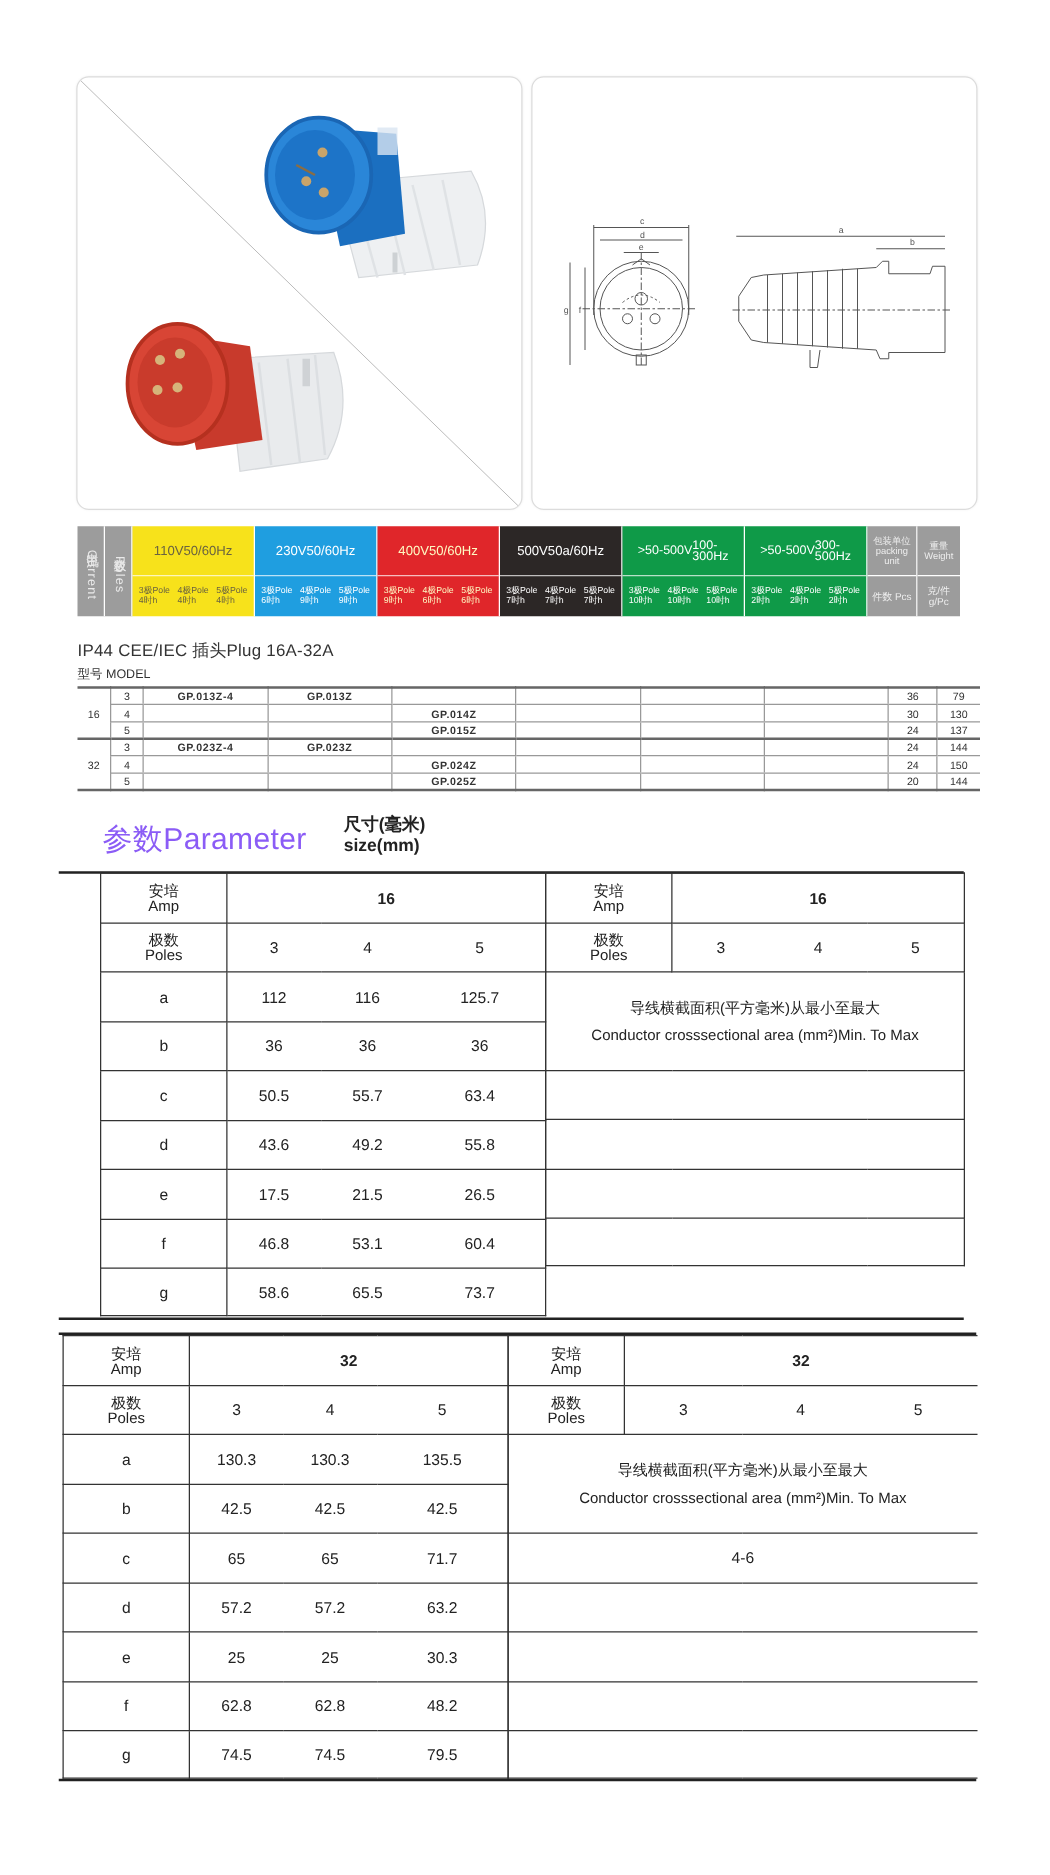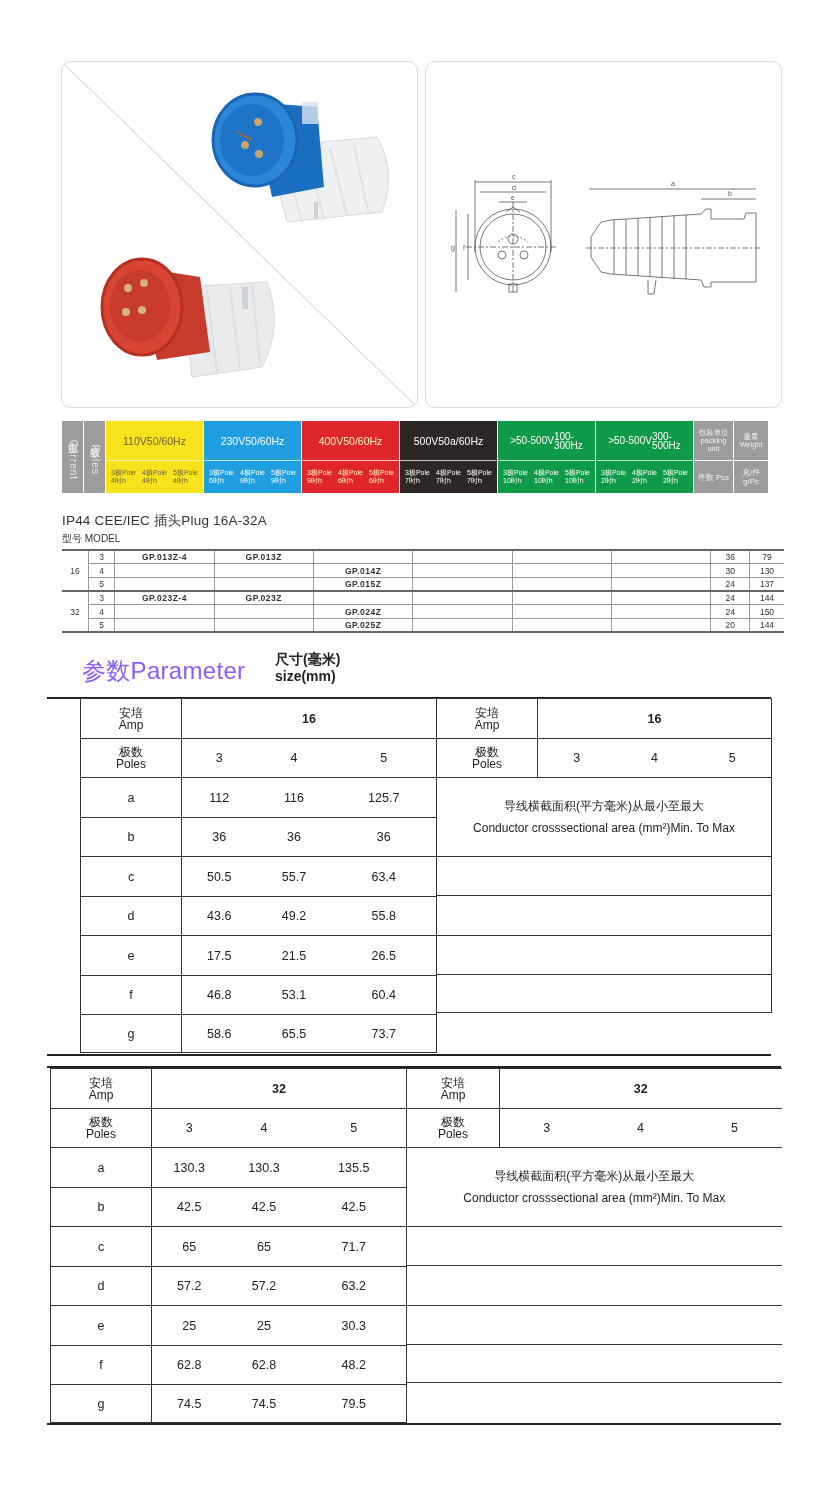--- a/index.html
+++ b/index.html
@@ -579,20 +579,23 @@
     <td style="border-right:none;">3</td>
     <td style="border-left:none;border-right:none;">4</td>
     <td style="border-left:none;border-right:none;">5</td>
   </tr>
   <tr style="height:79px;">
     <td colspan="4" class="note" style="border-right:none;">
           <div>导线横截面积(平方毫米)从最小至最大</div>
           <div>Conductor crosssectional area (mm²)Min. To Max</div>
         </td>
   </tr>
+  <tr style="height:40px;">
+        <td colspan="4" style="border-right:none;vertical-align:top;padding-top:12px;">4-6</td>
+      </tr>
   <tr style="height:39px;">
         <td colspan="4" style="border-right:none;"></td>
       </tr>
   <tr style="height:40px;">
         <td colspan="4" style="border-right:none;"></td>
       </tr>
   <tr style="height:39px;">
         <td colspan="4" style="border-right:none;"></td>
       </tr>
   <tr style="height:38px;">

